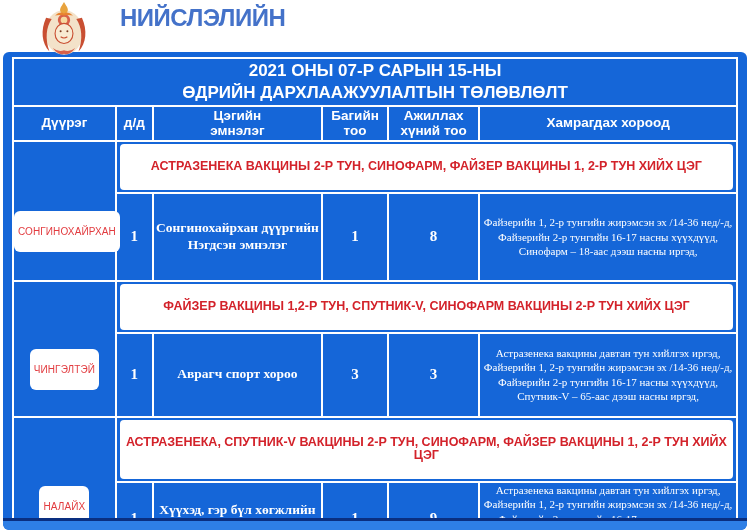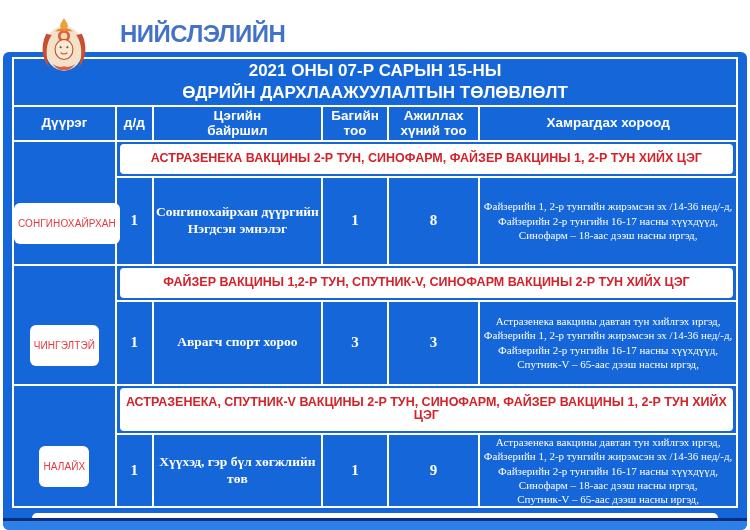--- a/index.html
+++ b/index.html
@@ -2,21 +2,21 @@
 <html><head>
 <meta charset="utf-8">
 <style>
   html,body { margin:0; padding:0; }
   body {
     width:750px; height:530px; position:relative; overflow:hidden;
     background:#ffffff; font-family:"Liberation Sans", sans-serif;
   }
 
   
-  .topbar { position:absolute; top:16px; left:0; width:750px; height:52px; background:#ffffff; }
+  .topbar { position:absolute; top:0; left:0; width:750px; height:52px; background:#ffffff; }
   .logo { position:absolute; left:10px; top:1px; width:108px; height:56px; z-index:3; }
   .org-name { position:absolute; left:120px; top:6px; color:#4472c9; font-weight:bold; line-height:1.02; z-index:3; }
   .org-line1 { font-size:24px; letter-spacing:-0.5px; }
   .org-line2 { font-size:18px; letter-spacing:-0.3px; }
   .hashtag { position:absolute; right:12px; top:25px; display:flex; align-items:center; font-weight:bold; font-size:21px; z-index:3; }
   .hash-ub { color:#e62129; }
   .heart { color:#e62129; font-size:27px; line-height:20px; margin:0 1px; }
   .hash-rest { color:#4a43d6; }
 
   
@@ -31,21 +31,21 @@
 
   .title-cell { height:46px; font-size:17px; font-weight:bold; line-height:1.28; }
   .head-row th {
     height:33px; font-family:Liberation Sans, sans-serif; font-weight:bold;
     font-size:13.5px; line-height:1.08; white-space:pre-line;
   }
 
   .banner-cell { height:23px; }
   .banner {
     background:#ffffff; color:#d3222a; font-weight:bold; font-size:12.5px;
-    border-radius:4px; margin:2px 3px; padding:8px 2px; line-height:1.1;
+    border-radius:4px; margin:2px 3px; padding:16px 2px; line-height:1.1;
   }
 
   .badge {
     display:inline-block; background:#ffffff; color:#e23b3f; font-weight:normal;
     font-size:10px; padding:15px 4px; border-radius:6px; white-space:nowrap; letter-spacing:0.1px;margin-top:42px;
   }
 
   .r1 { height:88px; } .r2 { height:84px; } .r3 { height:70px; }
 
   .num-cell { font-family:"Liberation Serif", serif; font-weight:bold; font-size:15px; }
@@ -104,21 +104,21 @@
       <td colspan="6" class="title-cell">
         <div>2021 ОНЫ 07-Р САРЫН 15-НЫ</div>
         <div>ӨДРИЙН ДАРХЛААЖУУЛАЛТЫН ТӨЛӨВЛӨЛТ</div>
       </td>
     </tr>
 
     <tr class="head-row">
       <th>Дүүрэг</th>
       <th>д/д</th>
       <th>Цэгийн
-байршил</th>
+эмнэлэг</th>
       <th>Багийн
 тоо</th>
       <th>Ажиллах
 хүний тоо</th>
       <th>Хамрагдах хороод</th>
     </tr>
 
     <tr>
       <td rowspan="2">
         <span class="badge">СОНГИНОХАЙРХАН</span>

